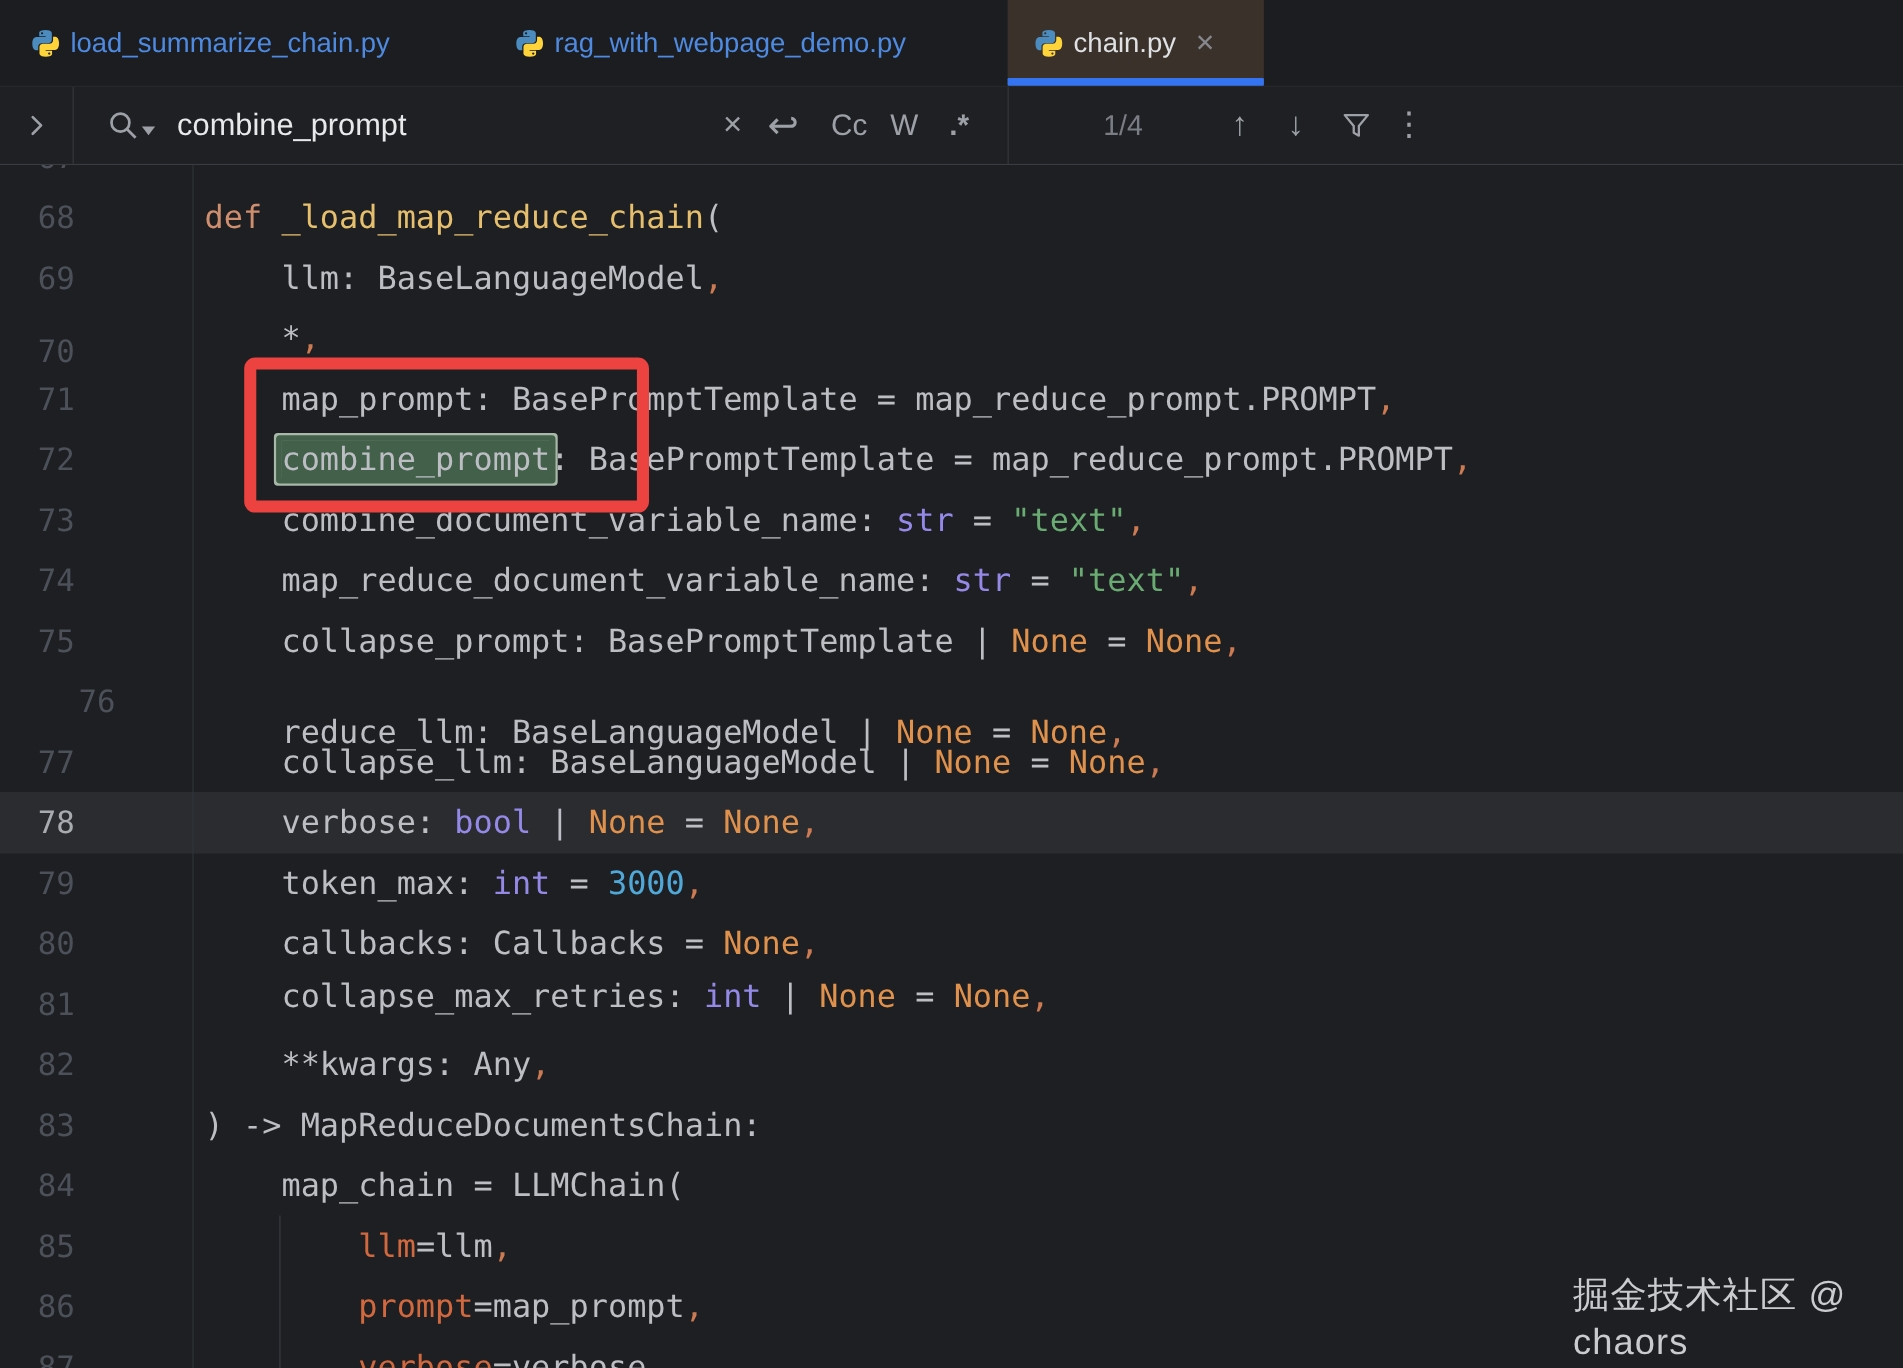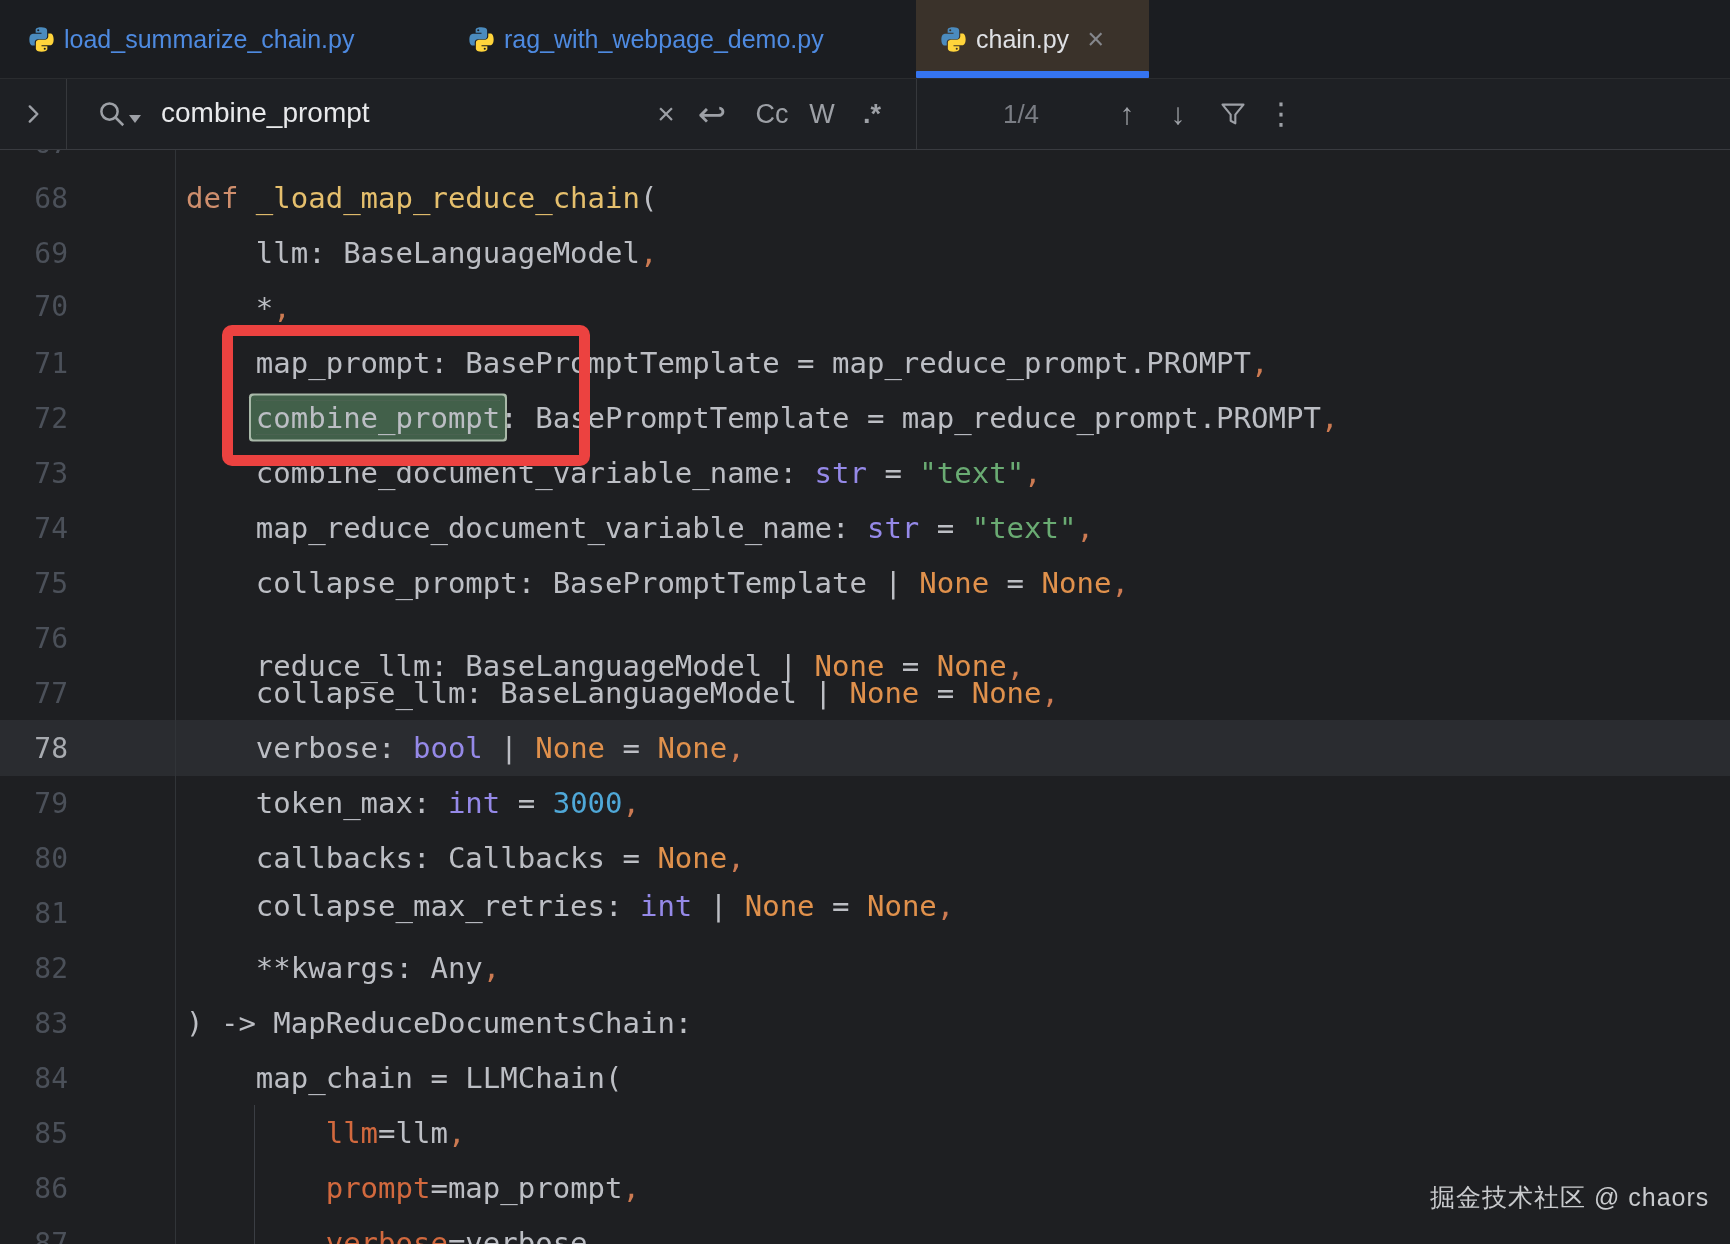--- a/index.html
+++ b/index.html
@@ -45,21 +45,21 @@
   .seg-o{color:#CC7A52;}   
   .seg-n{color:#E0914C;}   
   .seg-t{color:#9589E8;}   
   .seg-s{color:#6AAB73;}   
   .seg-num{color:#4FA8D8;} 
   .seg-a{color:#D2693E;}   
   .seg-m{background:#42604A;box-shadow:0 0 0 5px #42604A,0 0 0 7px #A9B9A9;border-radius:1px;}
   .red-box{position:absolute;left:222px;top:175px;width:368px;height:141px;
         border:11px solid #EC4240;border-radius:10px;box-sizing:border-box;z-index:40;pointer-events:none;}
   .watermark{position:absolute;left:1430px;top:1197px;transform:translateY(-50%);
-        font-size:25px;color:#C9CBCE;z-index:60;letter-spacing:1px;}
+        font-size:33px;color:#C9CBCE;z-index:60;letter-spacing:1px;}
   svg{display:block;}
 </style>
 </head>
 <body>
 
 <div class="tabbar">
     <div class="tab">
       <span class="pyicon">
         <svg width="27" height="27" viewBox="0 0 24 24">
           <path fill="#4B8BBE" d="M11.9 1.2c-5.5 0-5.1 2.4-5.1 2.4v2.5h5.2v.7H4.7S1.2 6.4 1.2 12c0 5.6 3 5.4 3 5.4H6v-2.6s-.1-3 3-3h5.1s2.9 0 2.9-2.8V4s.4-2.8-5.1-2.8zM9.1 2.9a.92.92 0 1 1 0 1.84.92.92 0 0 1 0-1.84z"></path>
@@ -132,33 +132,33 @@
 <div class="editor">
   <div class="cur-line-band"></div>
   <div class="gutter-divider"></div>
   <div class="indent-guide"></div>
   <div id="lines-layer">
       <div class="lnum" style="top: -7px;">67</div>
       <div class="lnum" style="top: 48px;">68</div>
       <div class="code-line" style="top: 48px;"><span class="seg-k">def </span><span class="seg-f">_load_map_reduce_chain</span><span>(</span></div>
       <div class="lnum" style="top: 103px;">69</div>
       <div class="code-line" style="top: 103px;"><span>    llm: BaseLanguageModel</span><span class="seg-o">,</span></div>
-      <div class="lnum" style="top: 156px;">70</div>
+      <div class="lnum" style="top: 170px;">70</div>
       <div class="code-line" style="top: 158px;"><span>    *</span><span class="seg-o">,</span></div>
       <div class="lnum" style="top: 213px;">71</div>
       <div class="code-line" style="top: 213px;"><span>    map_prompt: BasePromptTemplate = map_reduce_prompt.PROMPT</span><span class="seg-o">,</span></div>
       <div class="lnum" style="top: 268px;">72</div>
       <div class="code-line" style="top: 268px;"><span>    </span><span class="seg-m">combine_prompt</span><span>: BasePromptTemplate = map_reduce_prompt.PROMPT</span><span class="seg-o">,</span></div>
       <div class="lnum" style="top: 323px;">73</div>
       <div class="code-line" style="top: 323px;"><span>    combine_document_variable_name: </span><span class="seg-t">str</span><span> = </span><span class="seg-s">"text"</span><span class="seg-o">,</span></div>
       <div class="lnum" style="top: 378px;">74</div>
       <div class="code-line" style="top: 378px;"><span>    map_reduce_document_variable_name: </span><span class="seg-t">str</span><span> = </span><span class="seg-s">"text"</span><span class="seg-o">,</span></div>
       <div class="lnum" style="top: 433px;">75</div>
       <div class="code-line" style="top: 433px;"><span>    collapse_prompt: BasePromptTemplate | </span><span class="seg-n">None</span><span> = </span><span class="seg-n">None</span><span class="seg-o">,</span></div>
-      <div class="lnum" style="top: 488px;">76</div>
+      <div class="lnum" style="top: 488px; padding-left: 37px;">76</div>
       <div class="code-line" style="top: 488px; margin-top: 28px;"><span>    reduce_llm: BaseLanguageModel | </span><span class="seg-n">None</span><span> = </span><span class="seg-n">None</span><span class="seg-o">,</span></div>
       <div class="lnum" style="top: 543px;">77</div>
       <div class="code-line" style="top: 543px;"><span>    collapse_llm: BaseLanguageModel | </span><span class="seg-n">None</span><span> = </span><span class="seg-n">None</span><span class="seg-o">,</span></div>
       <div class="lnum cur" style="top: 598px;">78</div>
       <div class="code-line" style="top: 598px;"><span>    verbose: </span><span class="seg-t">bool</span><span> | </span><span class="seg-n">None</span><span> = </span><span class="seg-n">None</span><span class="seg-o">,</span></div>
       <div class="lnum" style="top: 653px;">79</div>
       <div class="code-line" style="top: 653px;"><span>    token_max: </span><span class="seg-t">int</span><span> = </span><span class="seg-num">3000</span><span class="seg-o">,</span></div>
       <div class="lnum" style="top: 708px;">80</div>
       <div class="code-line" style="top: 708px;"><span>    callbacks: Callbacks = </span><span class="seg-n">None</span><span class="seg-o">,</span></div>
       <div class="lnum" style="top: 763px;">81</div>

